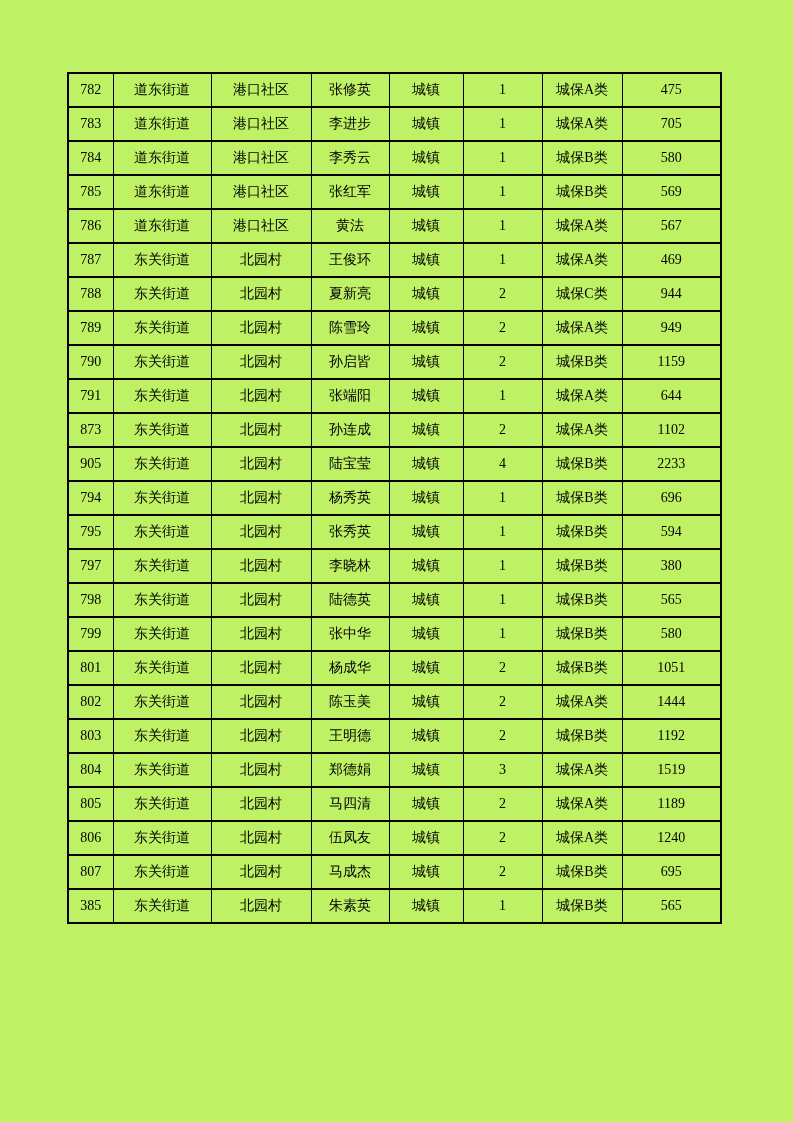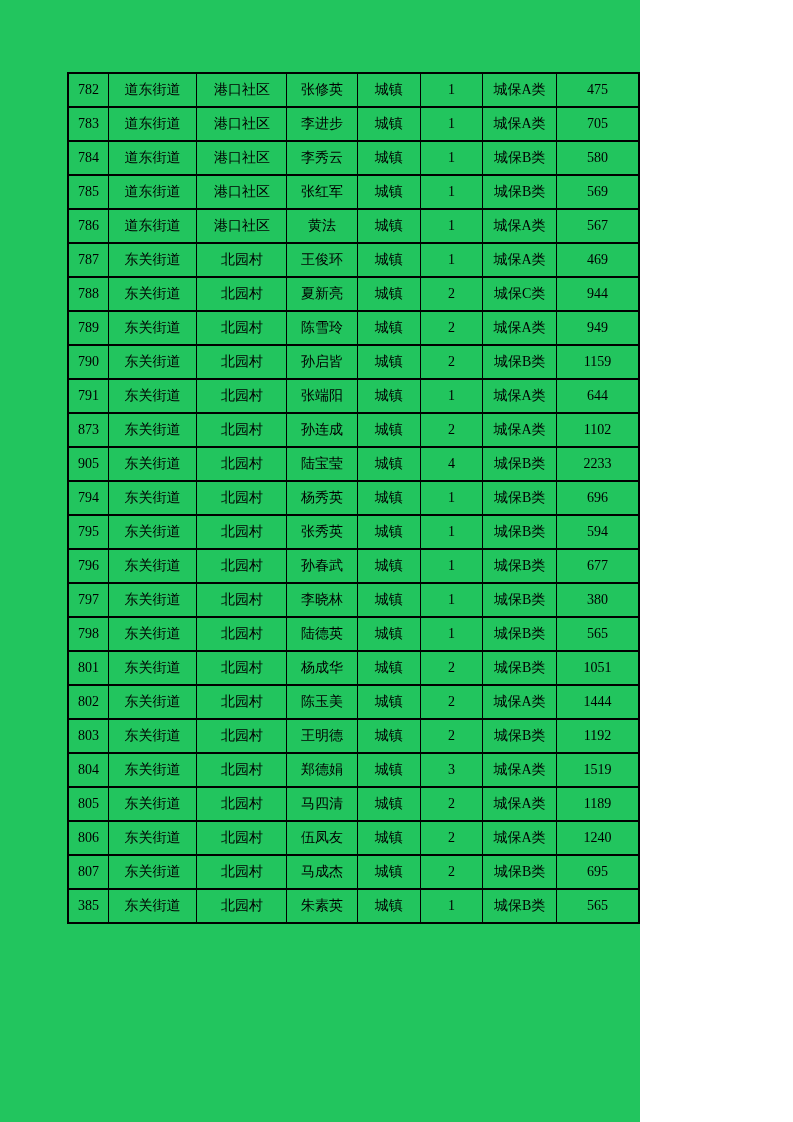--- a/index.html
+++ b/index.html
@@ -8,23 +8,23 @@
     background: #ffffff;
   }
   body {
     width: 793px;
     height: 1122px;
     font-family: "Liberation Serif", "DejaVu Serif", serif;
     color: #000000;
   }
   .page {
     position: relative;
-    width: 640px;
+    width: 793px;
     height: 1122px;
-    background: #22c55e;
+    background: #bef264;
     overflow: hidden;
   }
   table.data-table {
     position: absolute;
     left: 67px;
     top: 72px;
     border-collapse: collapse;
     table-layout: fixed;
     border: 2px solid #000000;
   }
@@ -193,48 +193,48 @@
           <td>795</td>
           <td>东关街道</td>
           <td>北园村</td>
           <td>张秀英</td>
           <td>城镇</td>
           <td>1</td>
           <td>城保B类</td>
           <td>594</td>
         </tr>
         <tr>
-          <td>796</td>
-          <td>东关街道</td>
-          <td>北园村</td>
-          <td>孙春武</td>
-          <td>城镇</td>
-          <td>1</td>
-          <td>城保B类</td>
-          <td>677</td>
-        </tr>
-        <tr>
           <td>797</td>
           <td>东关街道</td>
           <td>北园村</td>
           <td>李晓林</td>
           <td>城镇</td>
           <td>1</td>
           <td>城保B类</td>
           <td>380</td>
         </tr>
         <tr>
           <td>798</td>
           <td>东关街道</td>
           <td>北园村</td>
           <td>陆德英</td>
           <td>城镇</td>
           <td>1</td>
           <td>城保B类</td>
           <td>565</td>
+        </tr>
+        <tr>
+          <td>799</td>
+          <td>东关街道</td>
+          <td>北园村</td>
+          <td>张中华</td>
+          <td>城镇</td>
+          <td>1</td>
+          <td>城保B类</td>
+          <td>580</td>
         </tr>
         <tr>
           <td>801</td>
           <td>东关街道</td>
           <td>北园村</td>
           <td>杨成华</td>
           <td>城镇</td>
           <td>2</td>
           <td>城保B类</td>
           <td>1051</td>

